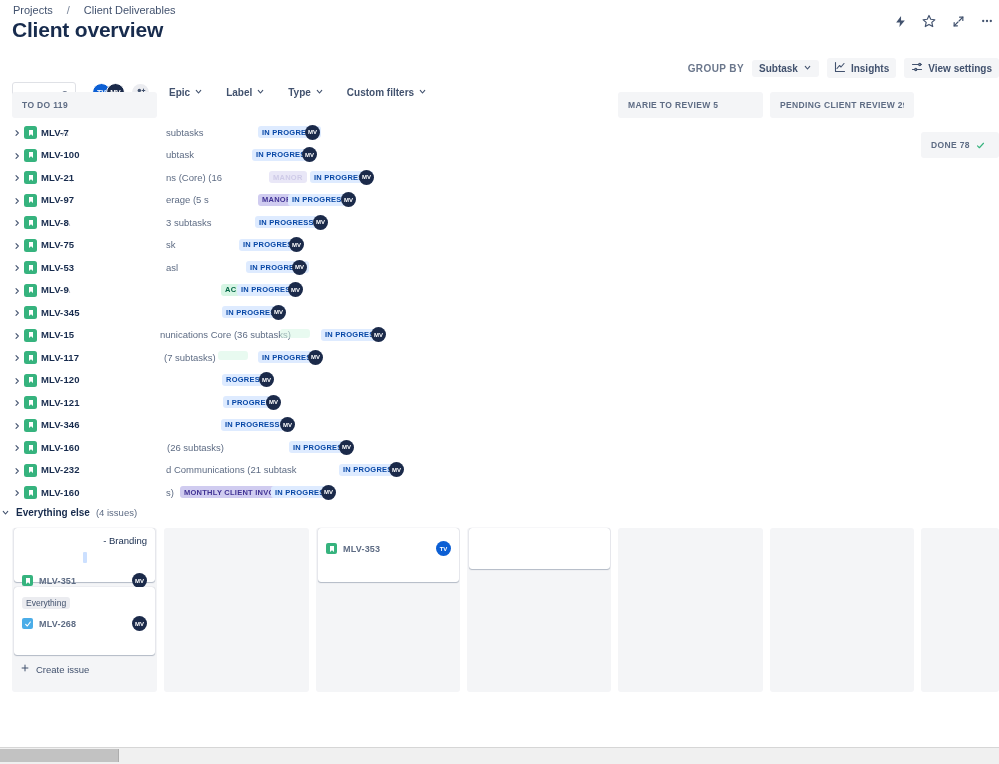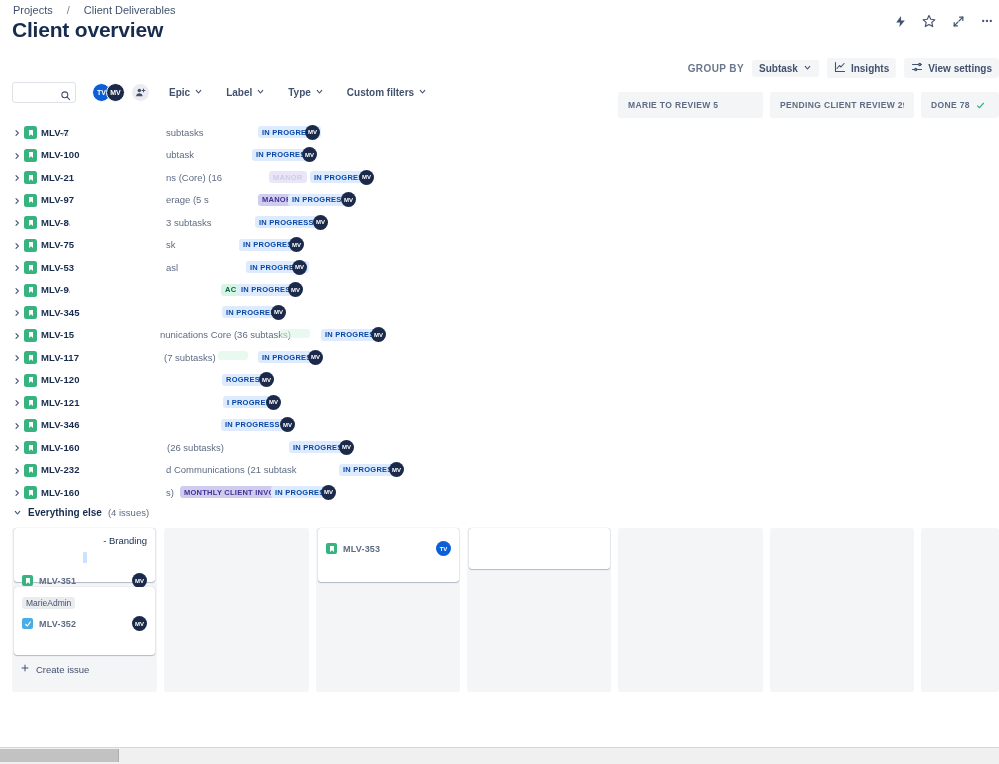--- a/index.html
+++ b/index.html
@@ -61,21 +61,21 @@
   .erow .etail{position:absolute;top:4.5px;font-size:9.5px;color:#5E6C84;white-space:nowrap;opacity:.55;}
   .erow .esub{position:absolute;top:4.5px;font-size:9.5px;color:#5E6C84;white-space:nowrap;}
   .lozenge{position:absolute;top:4px;border-radius:3px;padding:1.5px 4px;font-size:7.5px;font-weight:700;letter-spacing:.25px;text-transform:uppercase;white-space:nowrap;}
   .lz-prog{background:#DEEBFF;color:#0747A6;}
   .lz-purple{background:#D0CCF0;color:#403294;}
   .lz-green{background:#D6F5E4;color:#006644;}
   .lz-ghost{background:#E9E7F7;color:#CFCBE8;}
   .rav{position:absolute;top:2.5px;width:15px;height:15px;border-radius:50%;background:#1B2A4A;display:flex;align-items:center;justify-content:center;font-size:6px;font-weight:700;color:#fff;cursor:pointer;}
 
   
-  .lane-hdr{position:absolute;left:12px;display:flex;align-items:center;gap:6px;cursor:pointer;}
+  .lane-hdr{position:absolute;left:0;display:flex;align-items:center;gap:6px;cursor:pointer;}
   .lane-hdr .lchev{width:10px;height:10px;display:flex;align-items:center;justify-content:center;color:#42526E;}
   .lane-hdr .lname{font-size:10px;font-weight:600;color:#172B4D;}
   .lane-hdr .lcount{font-size:9.5px;color:#5E6C84;}
 
   
   .card{position:absolute;background:#fff;border-radius:3px;box-shadow:0 1px 1px rgba(9,30,66,.25),0 0 1px rgba(9,30,66,.31);box-sizing:border-box;cursor:pointer;padding:6px 8px;}
   .card .summ{font-size:9.5px;line-height:13px;color:#172B4D;}
   .card .summ.partial{text-align:right;color:#172B4D;}
   .card .labels{margin-top:4px;display:flex;gap:4px;flex-wrap:wrap;}
   .card .lbl{background:#EBECF0;color:#42526E;border-radius:3px;padding:1px 4px;font-size:8.5px;}
@@ -222,27 +222,30 @@
             <path d="M11 17h10"></path>
             <circle cx="9.5" cy="17" r="2.2"></circle>
           </svg>
       </span>
       <span>View settings</span>
     </div>
   </div>
 
   <div class="board">
 
+    <div class="col-head" style="left:12px;width:145px;">
+      <span class="ttl">TO DO 119</span>
+    </div>
     <div class="col-head" style="left:618px;width:145px;">
       <span class="ttl">MARIE TO REVIEW 5</span>
     </div>
     <div class="col-head" style="left:770px;width:144px;">
       <span class="ttl">PENDING CLIENT REVIEW 29</span>
     </div>
-    <div class="col-head" style="left:921px;width:78px;">
+    <div class="col-head" style="left:921px;width:78px;margin-top:40px;">
       <span class="ttl">DONE 78</span>
       <span class="chk">
         <svg width="9" height="9" viewBox="0 0 24 24" fill="none" stroke="#36B37E" stroke-width="3" stroke-linecap="round" stroke-linejoin="round">
             <polyline points="4 13 9 18 20 6"></polyline>
           </svg>
       </span>
     </div>
 
     <div class="rows" id="epic-rows">
         <div class="erow">
@@ -555,29 +558,29 @@
             <svg width="8" height="8" viewBox="0 0 24 24" fill="#fff">
               <path d="M6 3h12v18l-6-5-6 5z"></path>
             </svg>
           </span>
           <span class="ckey">MLV-351</span>
           <span class="cav mv">MV</span>
         </div>
       </div>
       <div class="card" style="left: 14px; top: 587px; width: 141px; height: 68px;">
         <div class="labels">
-          <span class="lbl">MarieAdmin</span>
+          <span class="lbl">Everything</span>
         </div>
         <div class="foot">
           <span class="tico task">
             <svg width="8" height="8" viewBox="0 0 24 24" fill="none" stroke="#fff" stroke-width="3.4" stroke-linecap="round" stroke-linejoin="round">
               <polyline points="5 13 10 18 19 6"></polyline>
             </svg>
           </span>
-          <span class="ckey">MLV-352</span>
+          <span class="ckey">MLV-268</span>
           <span class="cav mv">MV</span>
         </div>
       </div>
       <div class="card" style="left: 318px; top: 528px; width: 141px; height: 54px;">
         <div class="foot">
           <span class="tico epic">
             <svg width="8" height="8" viewBox="0 0 24 24" fill="#fff">
               <path d="M6 3h12v18l-6-5-6 5z"></path>
             </svg>
           </span>

